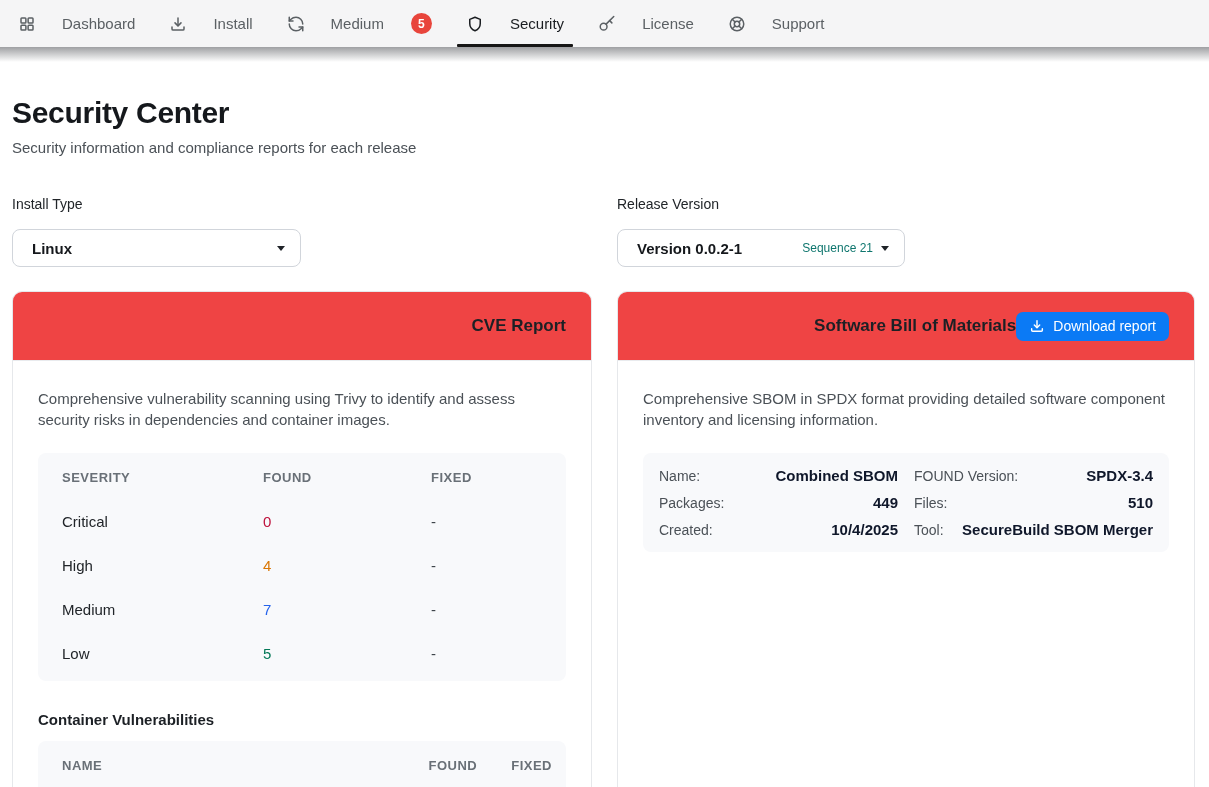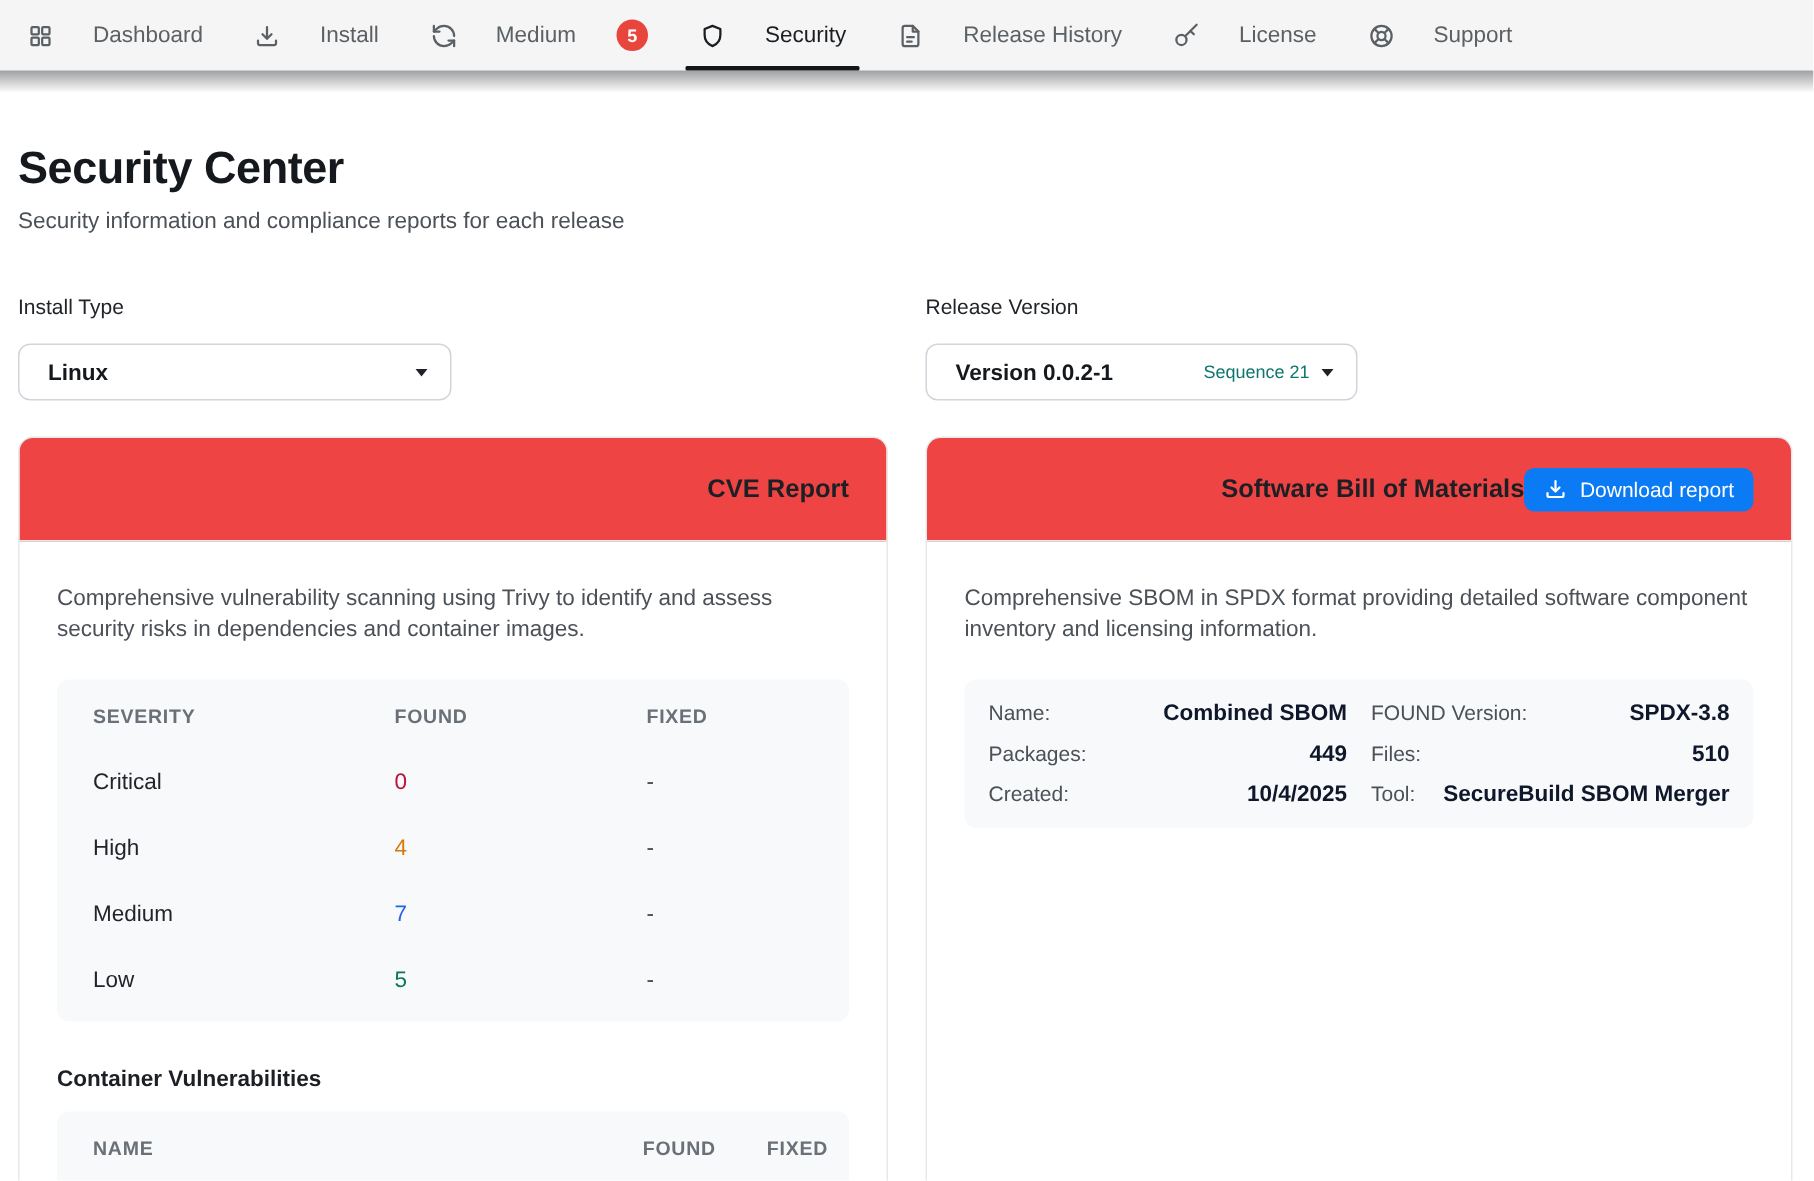--- a/index.html
+++ b/index.html
@@ -145,31 +145,20 @@
     <span>Medium</span>
     <span class="nav-badge" style="background-color: rgb(232, 69, 60);">5</span>
   </div>
   <div class="nav-item active">
     <span>
       <svg width="18" height="18" viewBox="0 0 24 24" fill="none" stroke="currentColor" stroke-width="2" stroke-linecap="round" stroke-linejoin="round">
           <path d="M12 3l7 2.8v5.4c0 4.5-2.9 8.2-7 9.8-4.1-1.6-7-5.3-7-9.8V5.8z"></path>
         </svg>
     </span>
     <span>Security</span>
-  </div>
-  <div class="nav-item">
-    <span>
-      <svg width="18" height="18" viewBox="0 0 24 24" fill="none" stroke="currentColor" stroke-width="2" stroke-linecap="round" stroke-linejoin="round">
-          <path d="M14 3H7a2 2 0 0 0-2 2v14a2 2 0 0 0 2 2h10a2 2 0 0 0 2-2V8z"></path>
-          <path d="M14 3v5h5"></path>
-          <line x1="9" y1="13" x2="15" y2="13"></line>
-          <line x1="9" y1="17" x2="13" y2="17"></line>
-        </svg>
-    </span>
-    <span>Release History</span>
   </div>
   <div class="nav-item">
     <span>
       <svg width="18" height="18" viewBox="0 0 24 24" fill="none" stroke="currentColor" stroke-width="2" stroke-linecap="round" stroke-linejoin="round">
           <circle cx="7.5" cy="15.5" r="4.5"></circle>
           <path d="M10.8 12.2 21 2"></path>
           <path d="M15.5 7.5l3 3"></path>
         </svg>
     </span>
     <span>License</span>
@@ -276,21 +265,21 @@
       <div class="card-body">
         <p class="card-desc" style="margin:0">Comprehensive SBOM in SPDX format providing detailed software component inventory and licensing information.</p>
 
         <div class="sbom-grid">
           <div class="sbom-cell">
             <span class="sbom-label">Name:</span>
             <span class="sbom-value">Combined SBOM</span>
           </div>
           <div class="sbom-cell">
             <span class="sbom-label">FOUND Version:</span>
-            <span class="sbom-value">SPDX-3.8</span>
+            <span class="sbom-value">SPDX-3.4</span>
           </div>
           <div class="sbom-cell">
             <span class="sbom-label">Packages:</span>
             <span class="sbom-value">449</span>
           </div>
           <div class="sbom-cell">
             <span class="sbom-label">Files:</span>
             <span class="sbom-value">510</span>
           </div>
           <div class="sbom-cell">

